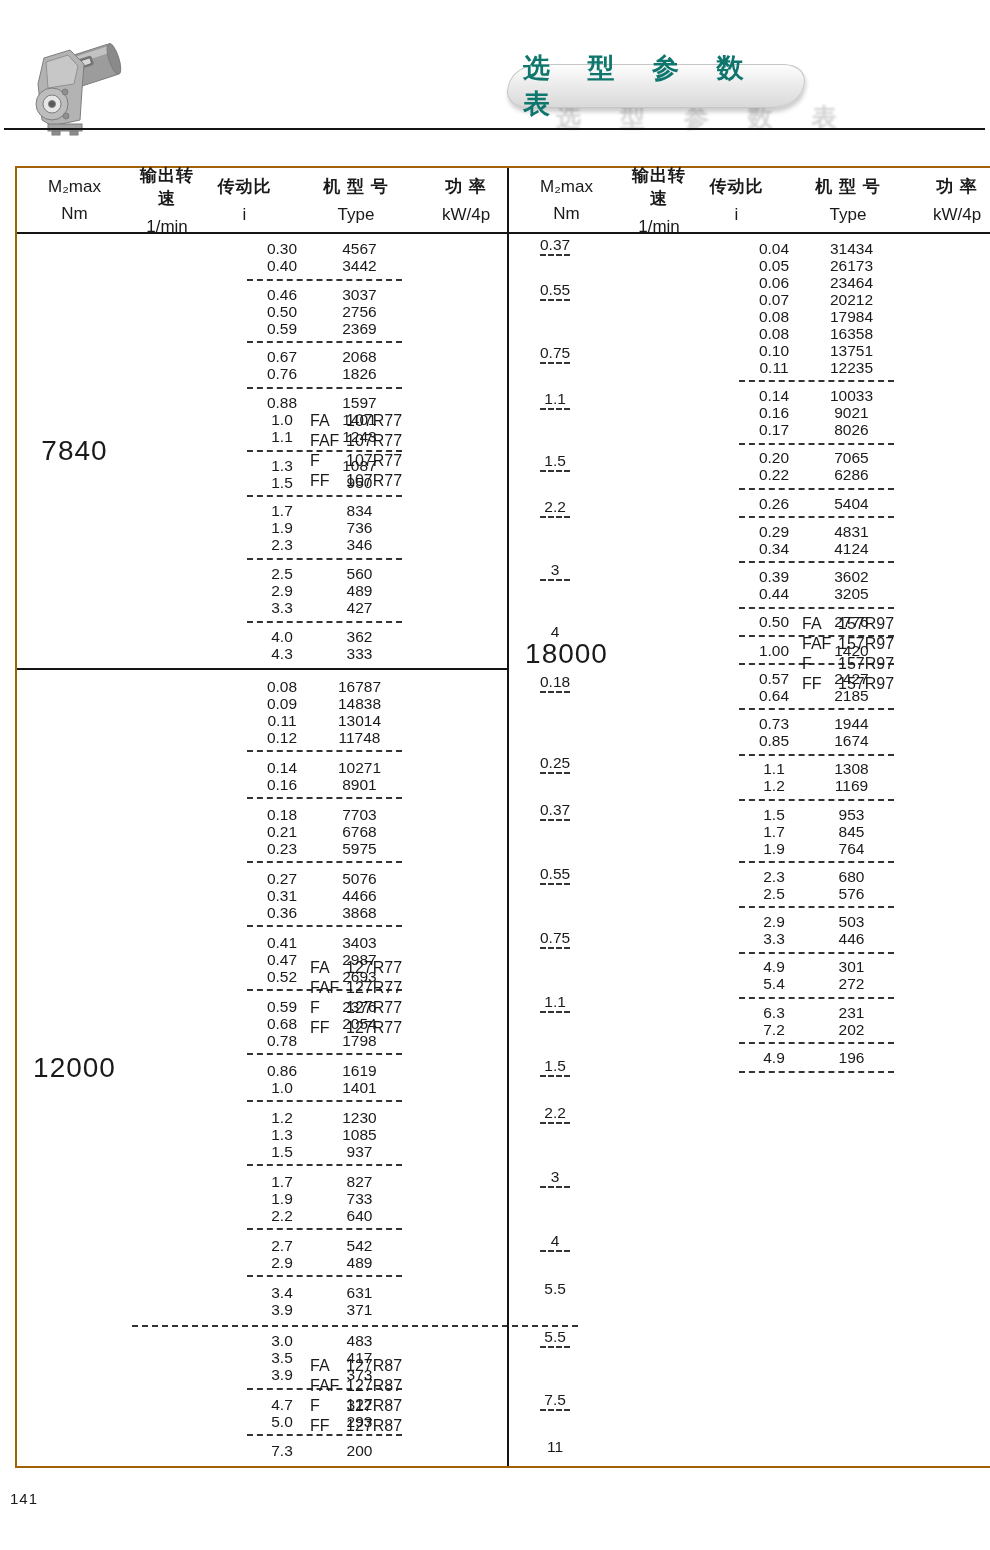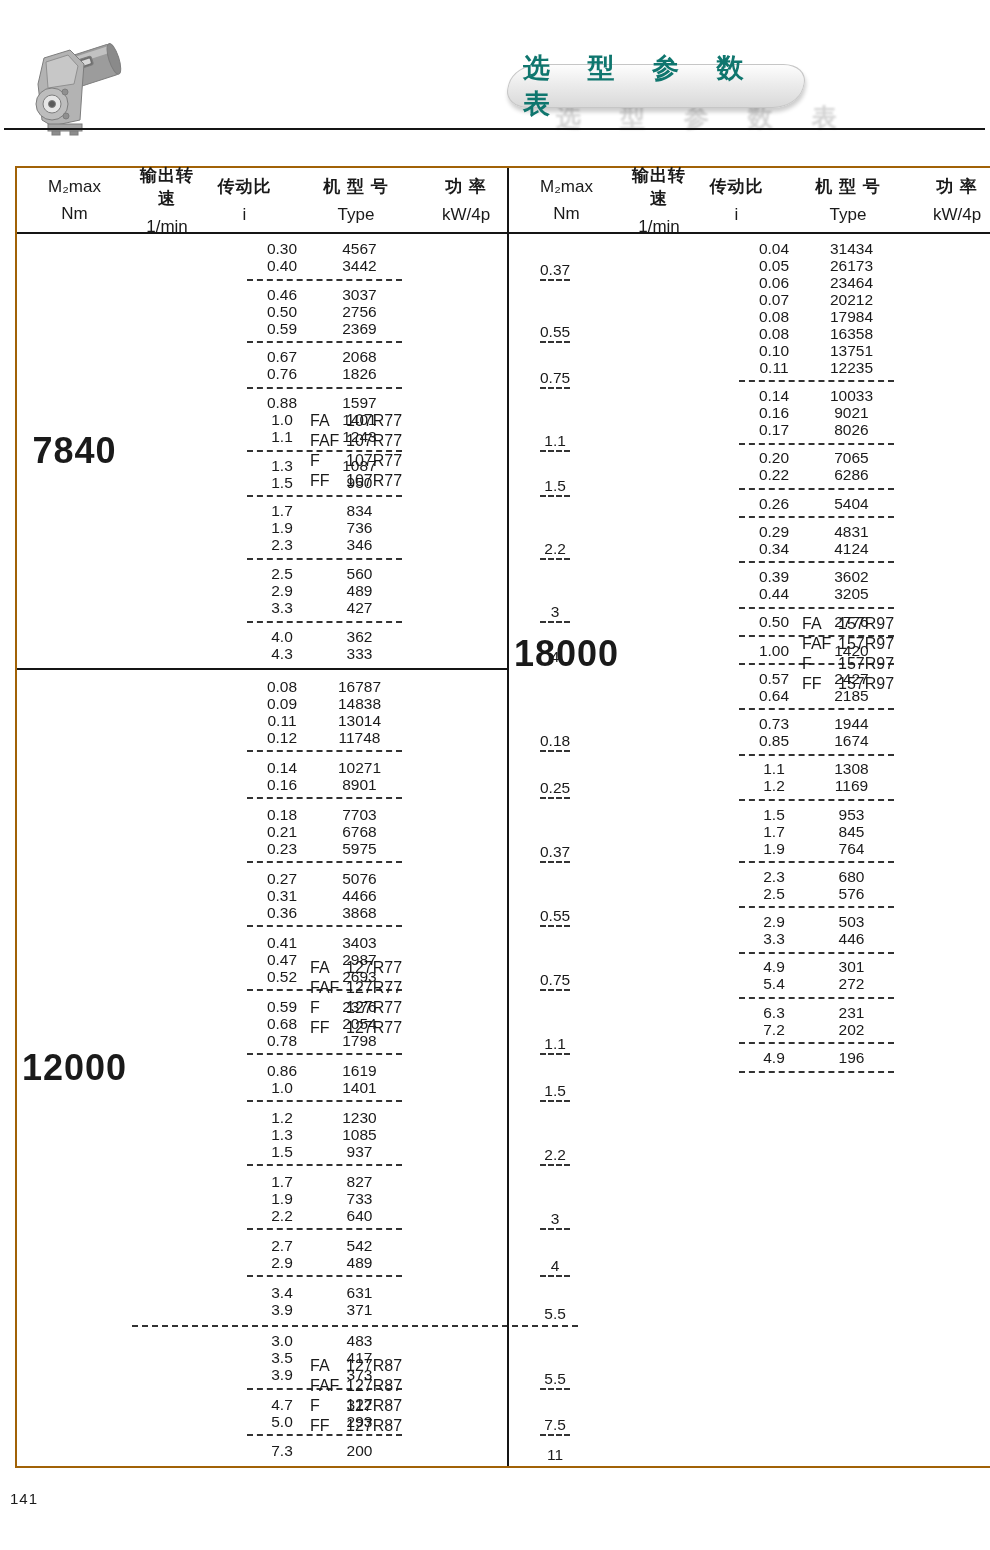--- a/index.html
+++ b/index.html
@@ -29,25 +29,25 @@
   .th{display:flex;flex-direction:column;justify-content:center;text-align:center;row-gap:7px}
   .th .cn{font-size:17px;font-weight:700;letter-spacing:1px}
   .th .lat{font-size:17px;font-weight:400}
   .w-label{width:115px}.w-speed{width:70px}.w-ratio{width:85px}.w-type{width:138px}.w-power{flex:1}
   .sections{flex:1;display:flex;flex-direction:column;min-height:0}
   .section{display:flex;min-height:0}
   .half.left .section.s0{height:436px;border-bottom:2px solid #151515}
   .half.left .section.s1{flex:1}
   .half.right .section.s0{height:840px}
   .sec-label{width:115px;flex:none;display:flex;align-items:center;justify-content:center;
-    font-size:36px;font-weight:700;letter-spacing:1px}
+    font-size:28px;font-weight:400;letter-spacing:1px}
   .sec-blocks{flex:1;display:flex;flex-direction:column;justify-content:space-evenly;padding:1px 0;min-height:0}
   .block{position:relative;display:flex;flex-direction:column;justify-content:space-evenly;min-height:0}
   .block-divider{flex:none;height:0;border-top:2px dashed #333;width:100%}
-  .group{display:flex;align-items:flex-end}
+  .group{display:flex;align-items:flex-start}
   .g-sr{width:155px;flex:none;display:flex;flex-direction:column;justify-content:center;
     padding:5px 0 4px;border-bottom:2px dashed #333}
   .g-row{display:flex;height:17px;align-items:center}
   .g-speed{width:70px;text-align:center;font-size:15.5px}
   .g-ratio{width:85px;text-align:center;font-size:15.5px}
   .g-type{width:138px;flex:none}
   .g-power{flex:1;display:flex;align-items:center;justify-content:center;
     font-size:15.5px;border-bottom:2px dashed #333;margin-right:8px}
   .group.no-dash .g-sr,.group.no-dash .g-power{border-bottom:none}
   .type-overlay{position:absolute;left:178px;top:50%;transform:translateY(-50%);

